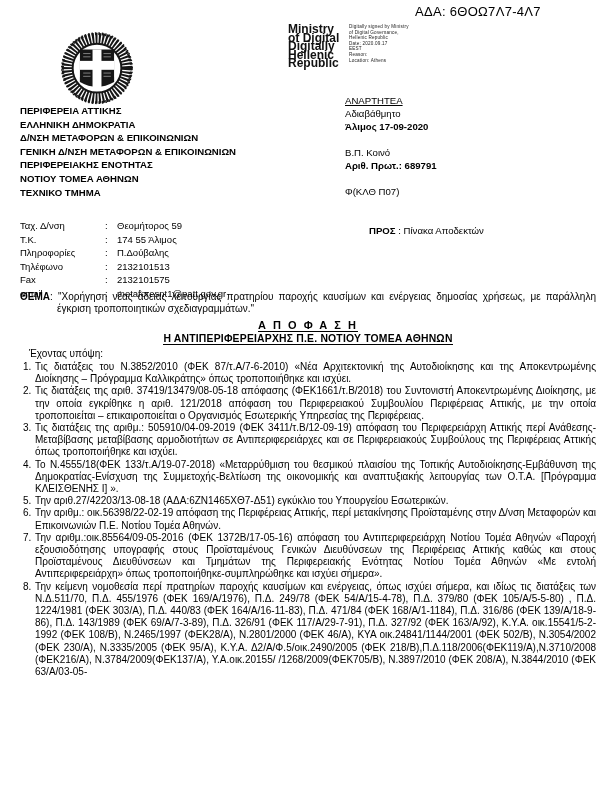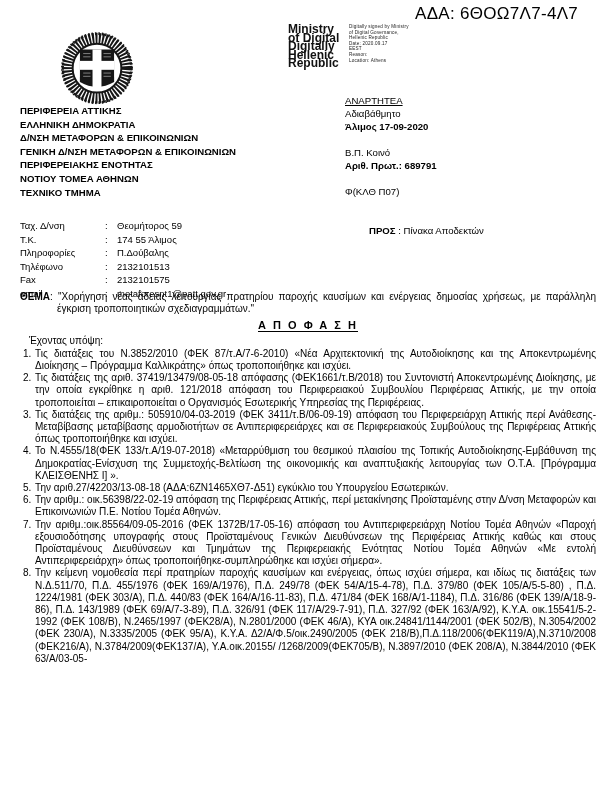--- a/index.html
+++ b/index.html
@@ -4,21 +4,21 @@
 <style>
   html,body{margin:0;padding:0;}
   body{
     width:612px;height:792px;position:relative;background:#ffffff;color:#000;
     font-family:"Liberation Sans","DejaVu Sans",sans-serif;
     -webkit-font-smoothing:antialiased;overflow:hidden;
   }
   .abs{position:absolute;}
 
   
-  .ada{left:415px;top:4px;font-size:17px;letter-spacing:.3px;white-space:nowrap;}
+  .ada{left:415px;top:4px;font-size:13px;letter-spacing:.3px;white-space:nowrap;}
   .sig-name{left:288px;top:25px;width:58px;font-size:12px;font-weight:bold;line-height:8.6px;color:#111;}
   .sig-details{left:349px;top:24px;width:115px;font-size:4.6px;line-height:5.6px;color:#222;letter-spacing:.2px;}
 
   
   .emblem{left:56px;top:30px;width:82px;height:78px;}
 
   
   .org{left:20px;top:104px;width:300px;font-size:9.6px;font-weight:bold;line-height:13.6px;white-space:nowrap;}
 
   
@@ -147,26 +147,27 @@
   <div>Φ(ΚΛΘ Π07)</div>
   <div class="gap-m"></div>
   <div class="gap-m"></div>
   <div class="pros"><span class="lbl">ΠΡΟΣ</span><span> : </span><span>Πίνακα Αποδεκτών</span></div>
 </div>
 
 <div class="abs doc-body">
   <p class="subject" style="margin:0"><span class="lbl">ΘΕΜΑ</span><span>: </span><span>"Χορήγηση νέας άδειας λειτουργίας πρατηρίου παροχής καυσίμων και ενέργειας δημοσίας χρήσεως, με παράλληλη έγκριση τροποποιητικών σχεδιαγραμμάτων."</span></p>
 
   <div class="h1"><span>Α Π Ο Φ Α Σ Η</span></div>
+  <div class="h2"><span>Η ΑΝΤΙΠΕΡΙΦΕΡΕΙΑΡΧΗΣ Π.Ε. ΝΟΤΙΟΥ ΤΟΜΕΑ ΑΘΗΝΩΝ</span></div>
 
   <div class="having">Έχοντας υπόψη:</div>
 
   <ol class="items">
     <li>Τις διατάξεις του Ν.3852/2010 (ΦΕΚ 87/τ.Α/7-6-2010) «Νέα Αρχιτεκτονική της Αυτοδιοίκησης και της Αποκεντρωμένης Διοίκησης – Πρόγραμμα Καλλικράτης» όπως τροποποιήθηκε και ισχύει.</li>
     <li>Τις διατάξεις της αριθ. 37419/13479/08-05-18 απόφασης (ΦΕΚ1661/τ.Β/2018) του Συντονιστή Αποκεντρωμένης Διοίκησης, με την οποία εγκρίθηκε η αριθ. 121/2018 απόφαση του Περιφερειακού Συμβουλίου Περιφέρειας Αττικής, με την οποία τροποποιείται – επικαιροποιείται ο Οργανισμός Εσωτερικής Υπηρεσίας της Περιφέρειας.</li>
-    <li>Τις διατάξεις της αριθμ.: 505910/04-03-2019 (ΦΕΚ 3411/τ.Β/06-09-19) απόφαση του Περιφερειάρχη Αττικής περί Ανάθεσης-Μεταβίβασης μεταβίβασης αρμοδιοτήτων σε Αντιπεριφερειάρχες και σε Περιφερειακούς Συμβούλους της Περιφέρειας Αττικής όπως τροποποιήθηκε και ισχύει.</li>
+    <li>Τις διατάξεις της αριθμ.: 505910/04-09-2019 (ΦΕΚ 3411/τ.Β/12-09-19) απόφαση του Περιφερειάρχη Αττικής περί Ανάθεσης-Μεταβίβασης μεταβίβασης αρμοδιοτήτων σε Αντιπεριφερειάρχες και σε Περιφερειακούς Συμβούλους της Περιφέρειας Αττικής όπως τροποποιήθηκε και ισχύει.</li>
     <li>Το Ν.4555/18(ΦΕΚ 133/τ.Α/19-07-2018) «Μεταρρύθμιση του θεσμικού πλαισίου της Τοπικής Αυτοδιοίκησης-Εμβάθυνση της Δημοκρατίας-Ενίσχυση της Συμμετοχής-Βελτίωση της οικονομικής και αναπτυξιακής λειτουργίας των Ο.Τ.Α. [Πρόγραμμα ΚΛΕΙΣΘΕΝΗΣ Ι] ».</li>
     <li>Την αριθ.27/42203/13-08-18 (ΑΔΑ:6ΖΝ1465ΧΘ7-Δ51) εγκύκλιο του Υπουργείου Εσωτερικών.</li>
     <li>Την αριθμ.: οικ.56398/22-02-19 απόφαση της Περιφέρειας Αττικής, περί μετακίνησης Προϊσταμένης στην Δ/νση Μεταφορών και Επικοινωνιών Π.Ε. Νοτίου Τομέα Αθηνών.</li>
     <li>Την αριθμ.:οικ.85564/09-05-2016 (ΦΕΚ 1372Β/17-05-16) απόφαση του Αντιπεριφερειάρχη Νοτίου Τομέα Αθηνών «Παροχή εξουσιοδότησης υπογραφής στους Προϊσταμένους Γενικών Διευθύνσεων της Περιφέρειας Αττικής καθώς και στους Προϊσταμένους Διευθύνσεων και Τμημάτων της Περιφερειακής Ενότητας Νοτίου Τομέα Αθηνών «Με εντολή Αντιπεριφερειάρχη» όπως τροποποιήθηκε-συμπληρώθηκε και ισχύει σήμερα».</li>
     <li>Την κείμενη νομοθεσία περί πρατηρίων παροχής καυσίμων και ενέργειας, όπως ισχύει σήμερα, και ιδίως τις διατάξεις των Ν.Δ.511/70, Π.Δ. 455/1976 (ΦΕΚ 169/Α/1976), Π.Δ. 249/78 (ΦΕΚ 54/Α/15-4-78), Π.Δ. 379/80 (ΦΕΚ 105/Α/5-5-80) , Π.Δ. 1224/1981 (ΦΕΚ 303/Α), Π.Δ. 440/83 (ΦΕΚ 164/Α/16-11-83), Π.Δ. 471/84 (ΦΕΚ 168/Α/1-1184), Π.Δ. 316/86 (ΦΕΚ 139/Α/18-9-86), Π.Δ. 143/1989 (ΦΕΚ 69/Α/7-3-89), Π.Δ. 326/91 (ΦΕΚ 117/Α/29-7-91), Π.Δ. 327/92 (ΦΕΚ 163/Α/92), Κ.Υ.Α. οικ.15541/5-2-1992 (ΦΕΚ 108/Β), Ν.2465/1997 (ΦΕΚ28/Α), Ν.2801/2000 (ΦΕΚ 46/Α), ΚΥΑ οικ.24841/1144/2001 (ΦΕΚ 502/Β), Ν.3054/2002 (ΦΕΚ 230/Α), Ν.3335/2005 (ΦΕΚ 95/Α), Κ.Υ.Α. Δ2/Α/Φ.5/οικ.2490/2005 (ΦΕΚ 218/Β),Π.Δ.118/2006(ΦΕΚ119/Α),Ν.3710/2008 (ΦΕΚ216/Α), Ν.3784/2009(ΦΕΚ137/Α), Υ.Α.οικ.20155/ /1268/2009(ΦΕΚ705/Β), Ν.3897/2010 (ΦΕΚ 208/Α), Ν.3844/2010 (ΦΕΚ 63/Α/03-05-</li>
   </ol>
 </div>
 
 </body></html>

